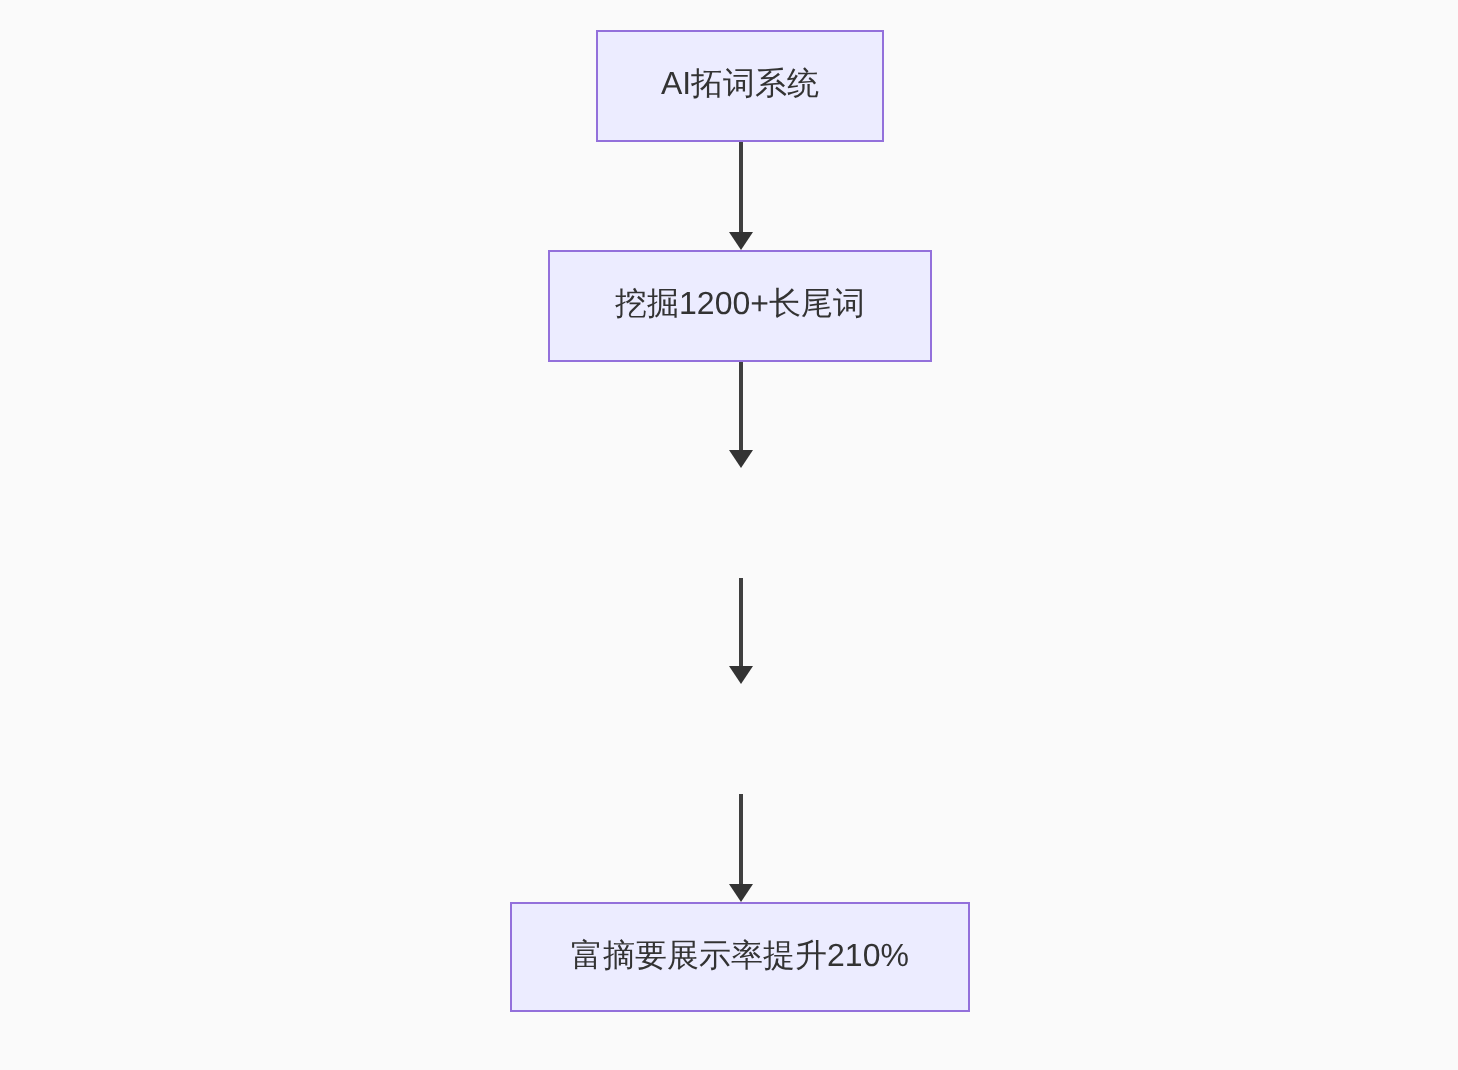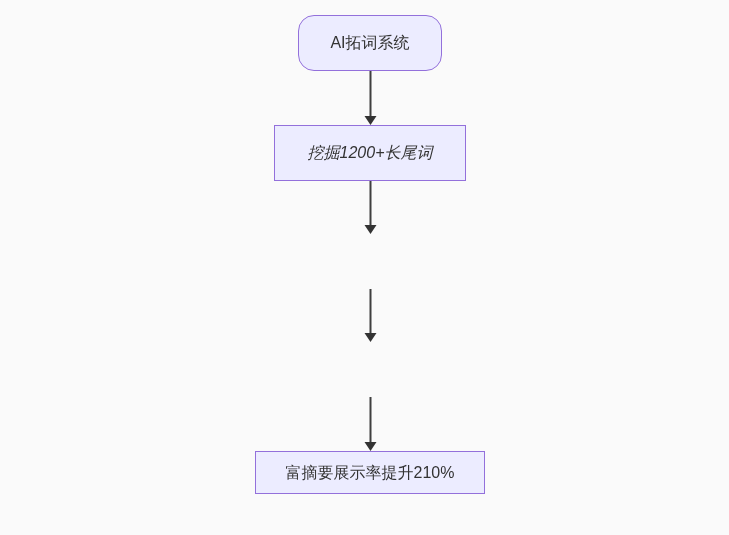--- a/index.html
+++ b/index.html
@@ -27,25 +27,25 @@
     color: #333333;
     font-size: 16px;
     display: flex;
     align-items: center;
     justify-content: center;
     text-align: center;
     box-sizing: border-box;
     line-height: 1.2;
     white-space: nowrap;
   }
-  .n1 { top: 15px;  width: 144px; height: 56px; border-radius: 16px; }
-  .n2 { top: 125px; width: 192px; height: 56px; font-style: italic; }
+  .n1 { top: 15px;  width: 144px; height: 56px; }
+  .n2 { top: 125px; width: 192px; height: 56px; }
   .n3 { top: 234px; width: 220px; height: 55px; }
   .n4 { top: 342px; width: 213px; height: 55px; }
-  .n5 { top: 451px; width: 230px; height: 43px; }
+  .n5 { top: 451px; width: 230px; height: 55px; }
 
   .edge {
     position: absolute;
     left: 370px;
     transform: translateX(-50%);
     width: 13px;
     display: flex;
     flex-direction: column;
     align-items: center;
   }

